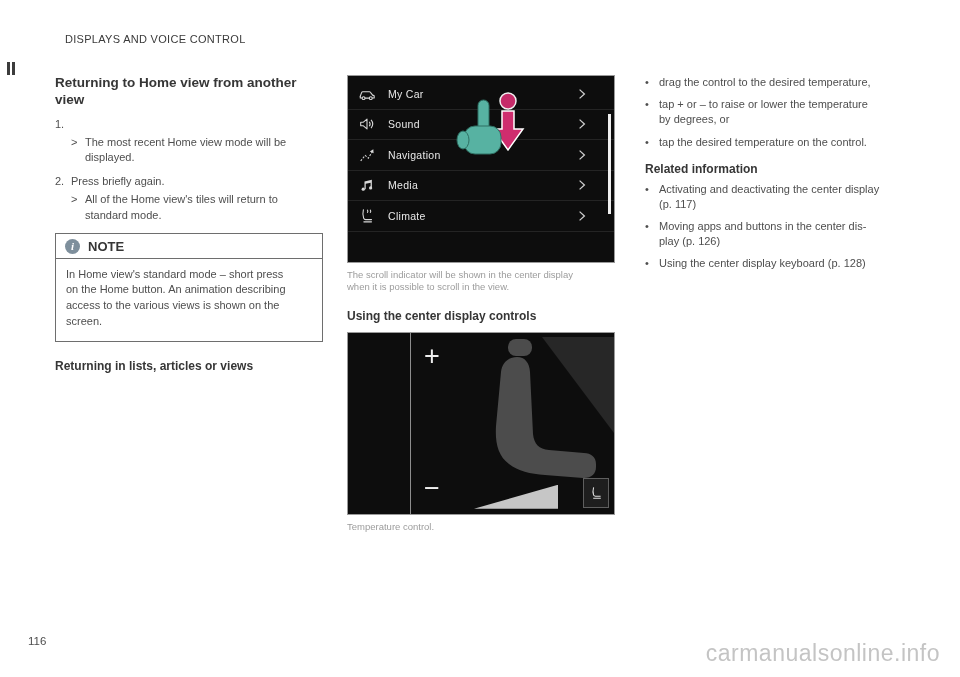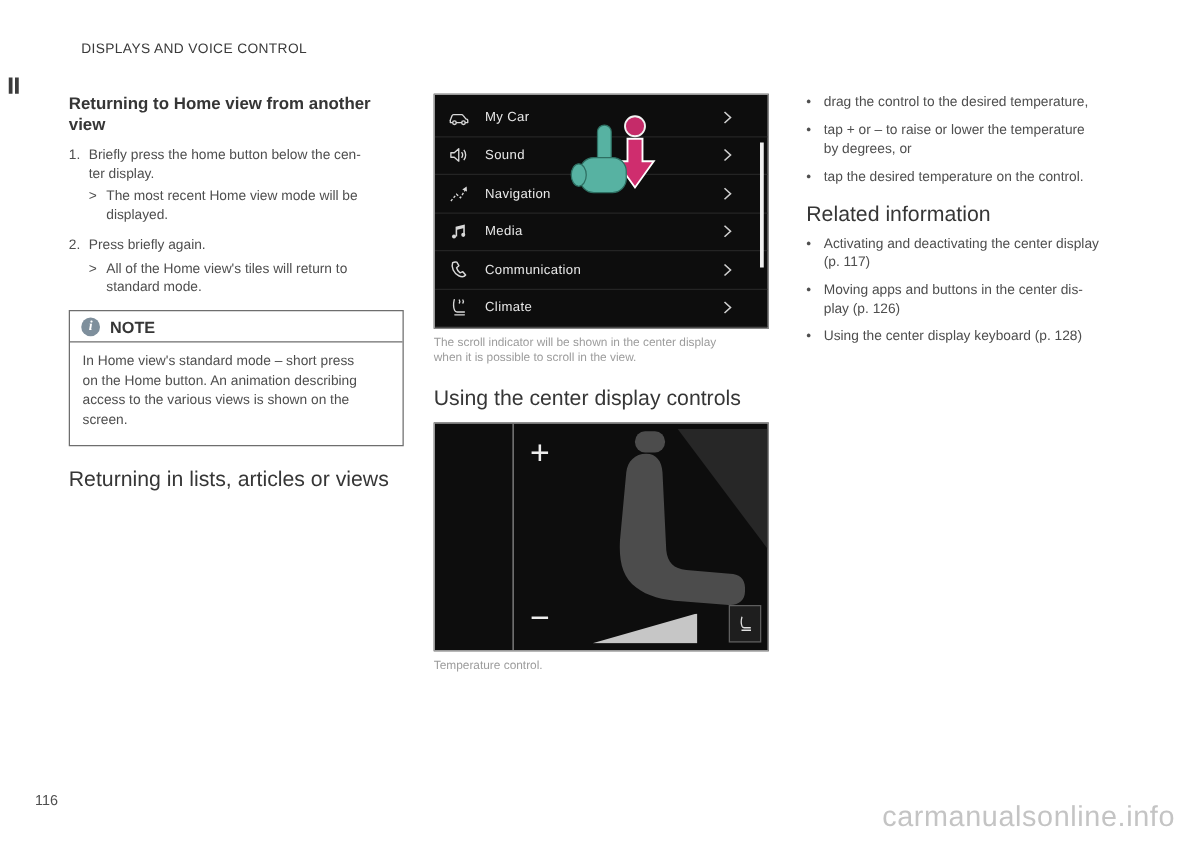--- a/index.html
+++ b/index.html
@@ -11,21 +11,21 @@
   .running-header { position:absolute; left:55px; top:33px; font-size:11px; color:#3a3a3a; letter-spacing:.3px;padding-left:10px; }
   .chapter-mark { position:absolute; left:7px; top:62px; display:flex; gap:2px; }
   .chapter-mark span { width:3px; height:13px; background:#3c3c3c; }
 
   .col { position:absolute; top:75px; }
   .col1 { left:55px; width:268px; }
   .col2 { left:347px; width:268px; }
   .col3 { left:645px; width:295px; }
 
   h1.section { font-size:13.5px; font-weight:bold; color:#363636; line-height:1.25; margin-bottom:8px; white-space:pre-line; }
-  h2.sub { font-size:17px; font-weight:normal; color:#363636; margin-bottom:6px; white-space:pre-line; }
+  h2.sub { font-size:12px; font-weight:bold; color:#363636; margin-bottom:6px; white-space:pre-line; }
   p.body { font-size:11px; line-height:1.38; white-space:pre-line; }
 
   .step { display:flex; font-size:11px; line-height:1.38; margin-bottom:3px; }
   .step-num { width:16px; flex:none; }
   .wrap { white-space:pre-line; }
   .substep { display:flex; font-size:11px; line-height:1.38; margin:2px 0 9px 16px; }
   .substep-marker { width:14px; flex:none; }
 
   .note-box { border:1px solid #6e6e6e; margin:10px 0 17px; }
   .note-head { display:flex; align-items:center; gap:8px; padding:5px 9px 4px; border-bottom:1px solid #6e6e6e; }
@@ -79,22 +79,20 @@
     <span></span>
   </div>
 <div class="running-header">DISPLAYS AND VOICE CONTROL</div>
 
 <div class="col col1">
   <h1 class="section">Returning to Home view from another
 view</h1>
 
   <div class="step">
     <span class="step-num">1.</span>
-    <span class="wrap">Briefly press the home button below the cen-
-ter display.</span>
   </div>
   <div class="substep">
     <span class="substep-marker">&gt;</span>
     <span class="wrap">The most recent Home view mode will be
 displayed.</span>
   </div>
 
   <div class="step">
     <span class="step-num">2.</span>
     <span class="wrap">Press briefly again.</span>
@@ -163,29 +161,20 @@
     </div>
     <div class="menu-row">
       <svg class="menu-icon" viewBox="0 0 20 20">
           <g fill="#d8d8d8">
             <circle cx="5.8" cy="14.6" r="1.8"></circle>
             <circle cx="14" cy="13.2" r="1.8"></circle>
             <path d="M7.2 14.6 V6 l8.2-1.9 v9.1 h-1.4 V7.4 l-5.4 1.2 v6 z"></path>
           </g>
         </svg>
       <span class="menu-label">Media</span>
-      <svg class="menu-chevron" viewBox="0 0 10 14">
-          <path fill="none" stroke="#cfcfcf" stroke-width="1.6" d="M2 1.5 L8 7 L2 12.5"></path>
-        </svg>
-    </div>
-    <div class="menu-row">
-      <svg class="menu-icon" viewBox="0 0 20 20">
-          <path fill="none" stroke="#d8d8d8" stroke-width="1.3" stroke-linejoin="round" d="M4.6 3.4 c-1.6 4.2 1 9.6 5.4 11.7 c2 1 4.6 1.4 6.1-.6 l-2.5-3 -2.4 1 c-1.6-1-2.6-2.5-3.1-4.5 l2-1.8 -1.8-3.2 c-1.4-.4-2.9 0-3.7 .4 z"></path>
-        </svg>
-      <span class="menu-label">Communication</span>
       <svg class="menu-chevron" viewBox="0 0 10 14">
           <path fill="none" stroke="#cfcfcf" stroke-width="1.6" d="M2 1.5 L8 7 L2 12.5"></path>
         </svg>
     </div>
     <div class="menu-row">
       <svg class="menu-icon" viewBox="0 0 20 20">
           <g fill="none" stroke="#d8d8d8" stroke-width="1.2" stroke-linecap="round">
             <path d="M6 3 c-.8 3.5-.8 7 .3 9.5 c.4 1 1.2 1.5 2.2 1.5 h6.5"></path>
             <path d="M6.5 16.5 h8.5"></path>
             <path d="M10.5 6 q1-1.3 0-2.6 M13.7 6 q1-1.3 0-2.6"></path>

